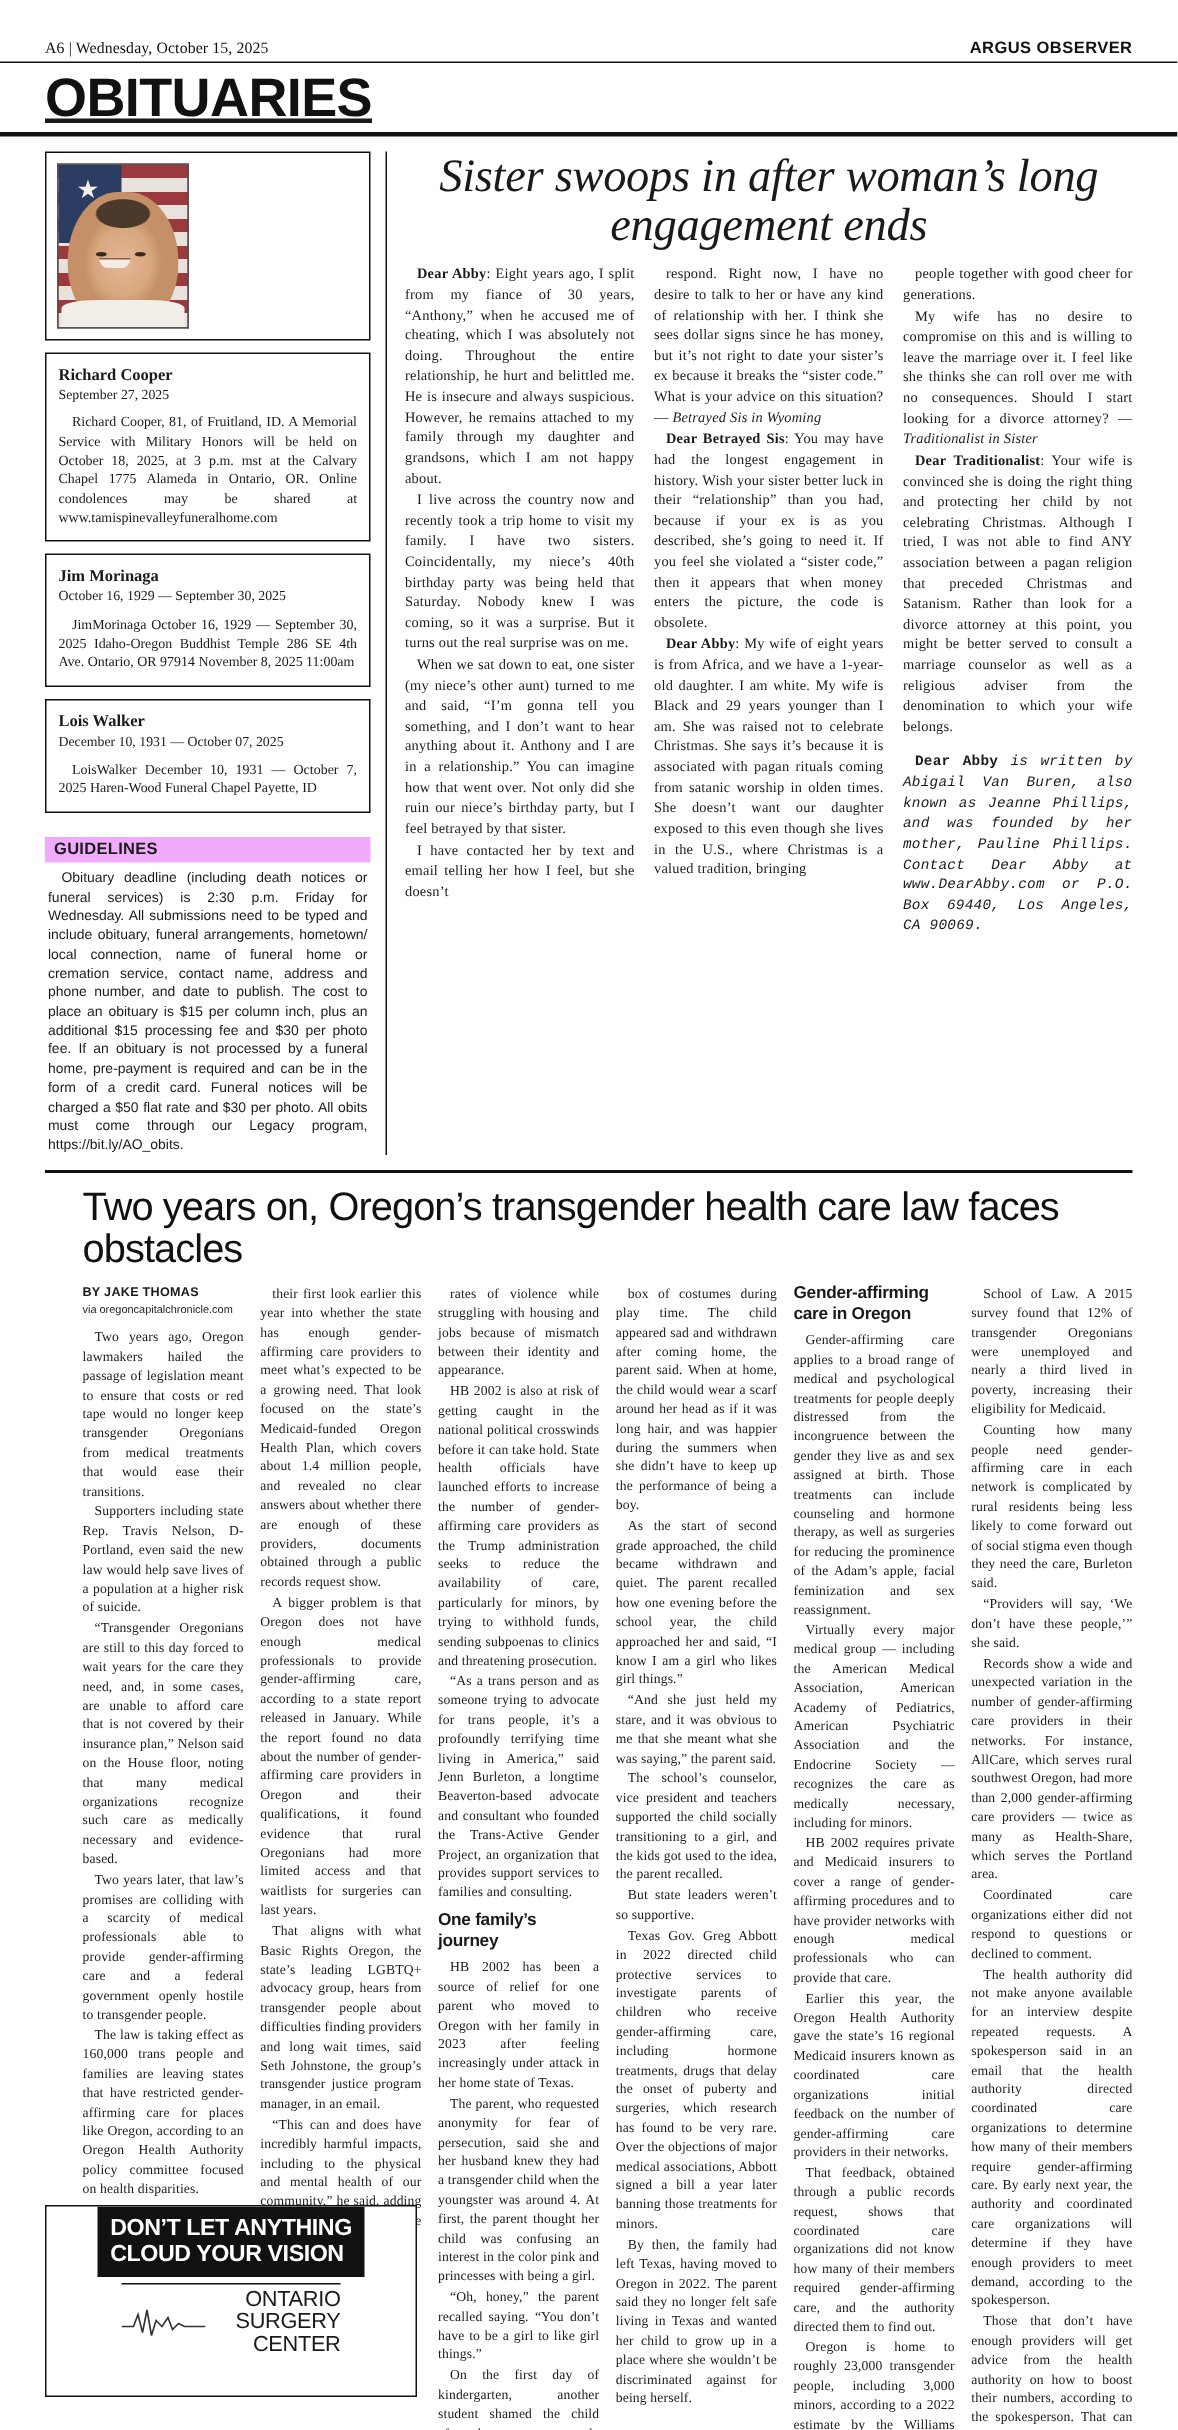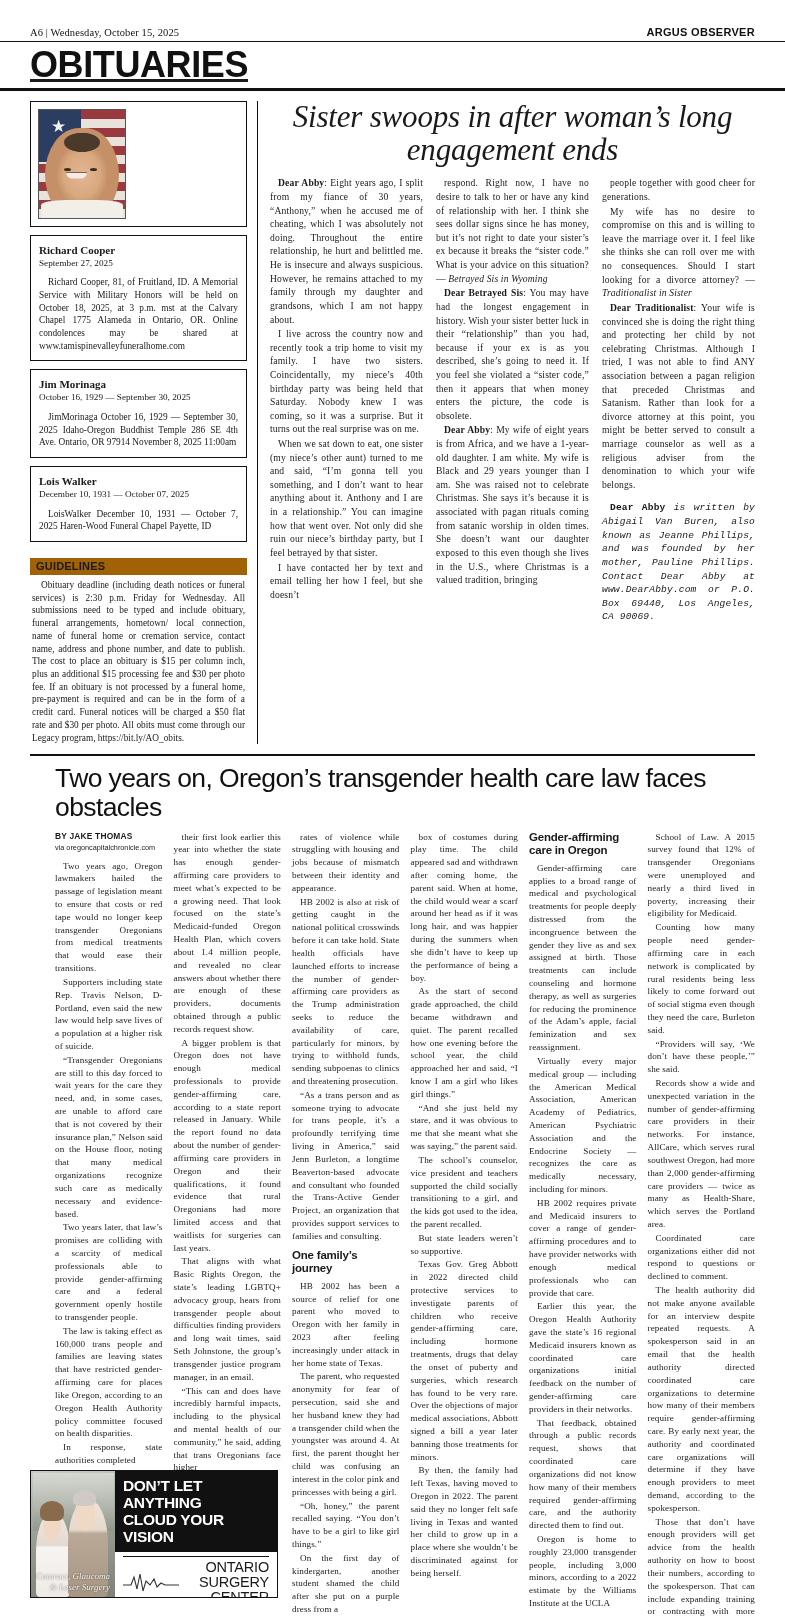--- a/index.html
+++ b/index.html
@@ -186,30 +186,30 @@
     margin-top: 4px;
   }
   .obit-card:not(.with-photo) .obit-body {
     text-align: justify;
     text-indent: 9px;
     margin-top: 7px;
   }
 
   
   .guidelines-head {
-    background: #a16207;
+    background: #f0abfc;
     font-family: "Liberation Sans", sans-serif;
     font-weight: bold;
     font-size: 11px;
     letter-spacing: 0.2px;
     padding: 2.5px 6px;
     margin-top: 16px;
   }
   .guidelines-body {
-    font-family: Liberation Serif, serif;
+    font-family: Liberation Sans, sans-serif;
     font-size: 9.3px;
     line-height: 1.37;
     text-align: justify;
     text-indent: 9px;
     padding: 4px 2px 0 2px;
   }
 
   
   .abby-headline {
     font-family: "Liberation Serif", serif;
@@ -555,33 +555,20 @@
         <p class="fp">Records show a wide and unexpected variation in the number of gender-affirming care providers in their networks. For instance, AllCare, which serves rural southwest Oregon, had more than 2,000 gender-affirming care providers — twice as many as Health-Share, which serves the Portland area.</p>
         <p class="fp">Coordinated care organizations either did not respond to questions or declined to comment.</p>
         <p class="fp">The health authority did not make anyone available for an interview despite repeated requests. A spokesperson said in an email that the health authority directed coordinated care organizations to determine how many of their members require gender-affirming care. By early next year, the authority and coordinated care organizations will determine if they have enough providers to meet demand, according to the spokesperson.</p>
         <p class="fp">Those that don’t have enough providers will get advice from the health authority on how to boost their numbers, according to the spokesperson. That can include expanding training or contracting with more providers.</p>
       </div>
     </div>
   </div>
 
   <div style="position:absolute; left:30px; bottom:22px; width:248px;">
     <div class="ad">
-      <div class="ad-photo">
-        <div class="ad-house"></div>
-        <div class="ad-couple-a"></div>
-        <div class="ad-couple-b"></div>
-        <div class="ad-face-a"></div>
-        <div class="ad-face-b"></div>
-        <div class="ad-hair-a"></div>
-        <div class="ad-hair-b"></div>
-        <div class="ad-script">
-          <div>Cataract, Glaucoma</div>
-          <div style="text-align:right">&amp; Laser Surgery</div>
-        </div>
-      </div>
       <div class="ad-right">
         <div class="ad-banner">
           <div>DON’T LET ANYTHING</div>
           <div>CLOUD YOUR VISION</div>
         </div>
         <div class="ad-lower">
           <div class="ad-logo-row">
             <svg class="ad-ekg" viewBox="0 0 56 22">
               <polyline points="0,14 8,14 11,6 14,18 17,3 20,20 23,10 27,14 31,8 34,16 38,12 42,14 56,14" fill="none" stroke="#333" stroke-width="1.1"></polyline>
             </svg>

